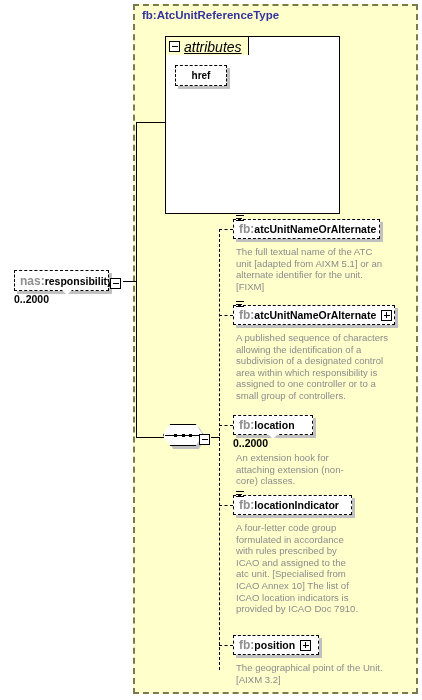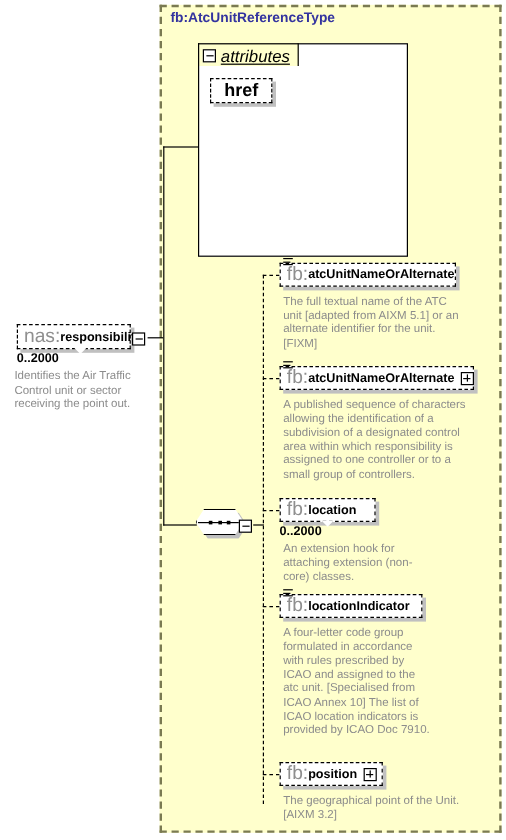--- a/index.html
+++ b/index.html
@@ -124,30 +124,30 @@
     border: 1px dashed #000000;
     box-sizing: border-box;
     height: 100%;
     display: flex;
     align-items: center;
     padding: 0 5px;
     white-space: nowrap;
   }
   .ns {
     color: #8f8f8f;
-    font-size: 16px;
-    font-weight: normal;
+    font-size: 12px;
+    font-weight: bold;
   }
   .nm {
     color: #000000;
     font-size: 10.5px;
     font-weight: bold;
   }
   .nm.plainbold {
-    font-size: 15px;
+    font-size: 10px;
   }
 
   
   .doc-glyph {
     position: absolute;
     left: 3px;
     top: -4px;
     width: 8px;
     height: 8px;
     z-index: 3;
@@ -282,21 +282,20 @@
       <span class="ns">nas:</span>
         <span class="nm">responsibility</span>
     </div>
   </div>
 
   <div style="position:absolute; left:110px; top:275px; z-index:5;">
     <span class="plusminus"></span>
   </div>
   <div class="chev" style="left:62px; top:290px;"></div>
   <div class="occ" style="left:14px; top:293px; width:95px;">0..2000</div>
-  <div class="doc" style="left:12px; top:308px; width:110px;">Identifies the Air Traffic Control unit or sector receiving the point out.</div>
 
   <div class="ln" style="left:123px; top:281px; width:13px; height:1px;"></div>
   <div class="ln" style="left:136px; top:122px; width:1px; height:316px;"></div>
   <div class="ln" style="left:136px; top:122px; width:30px; height:1px;"></div>
   <div class="ln" style="left:136px; top:437px; width:28px; height:1px;"></div>
 
   <div class="attr-box"></div>
   <div class="attr-tab">
     <span class="plusminus"></span>
     <span class="attr-tab-label">attributes</span>

